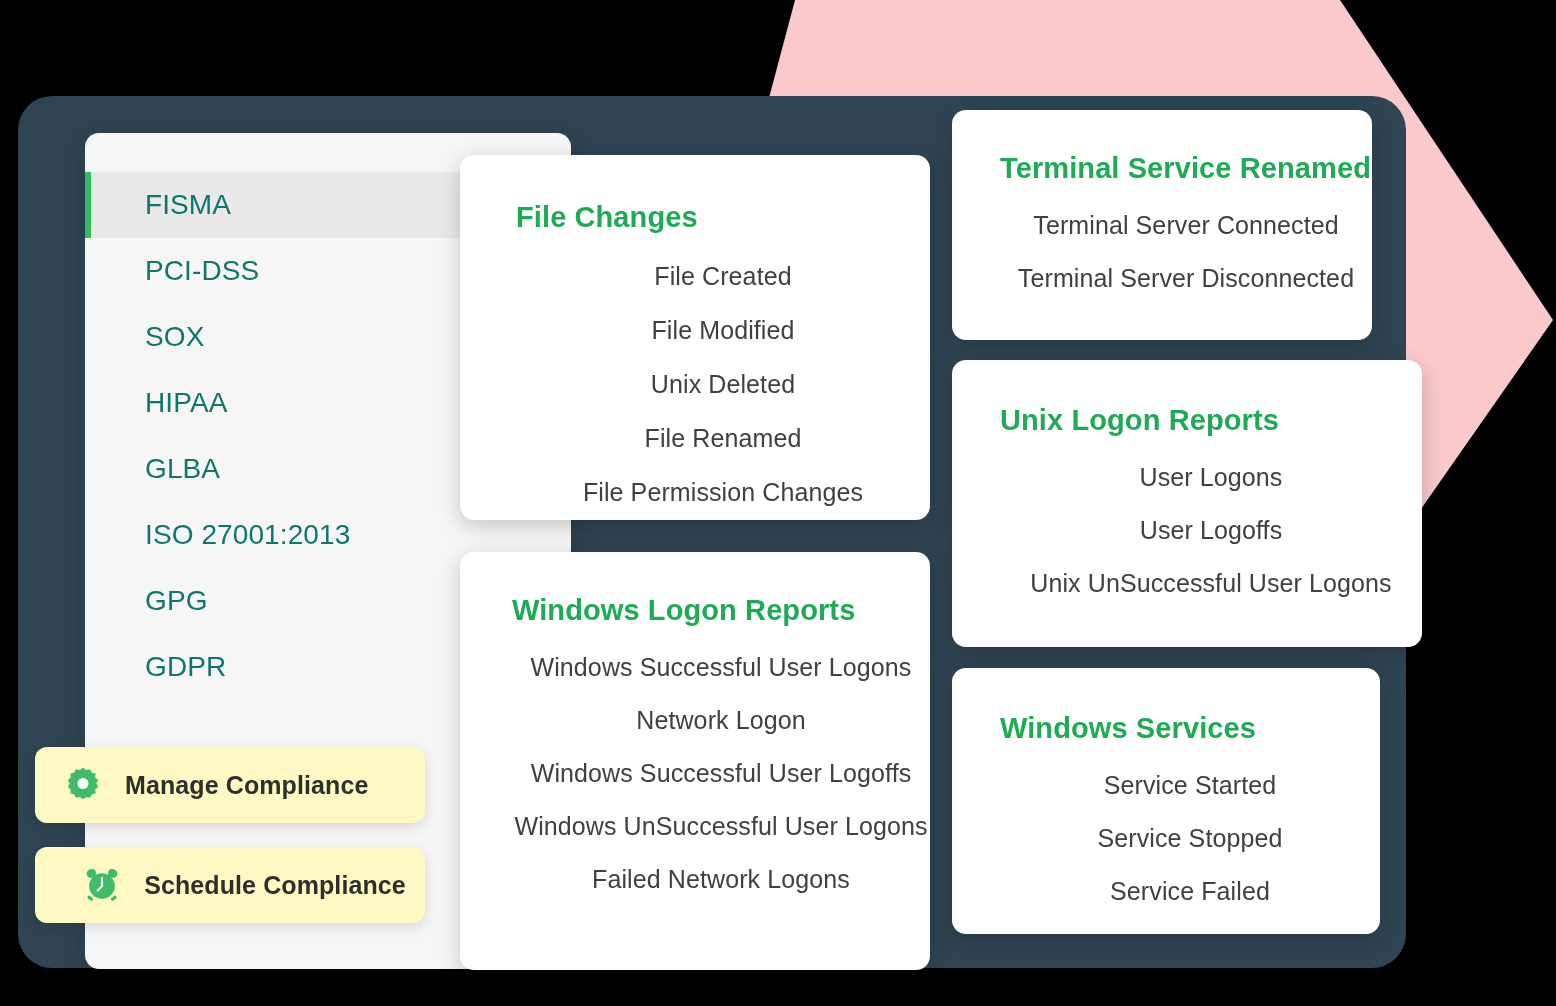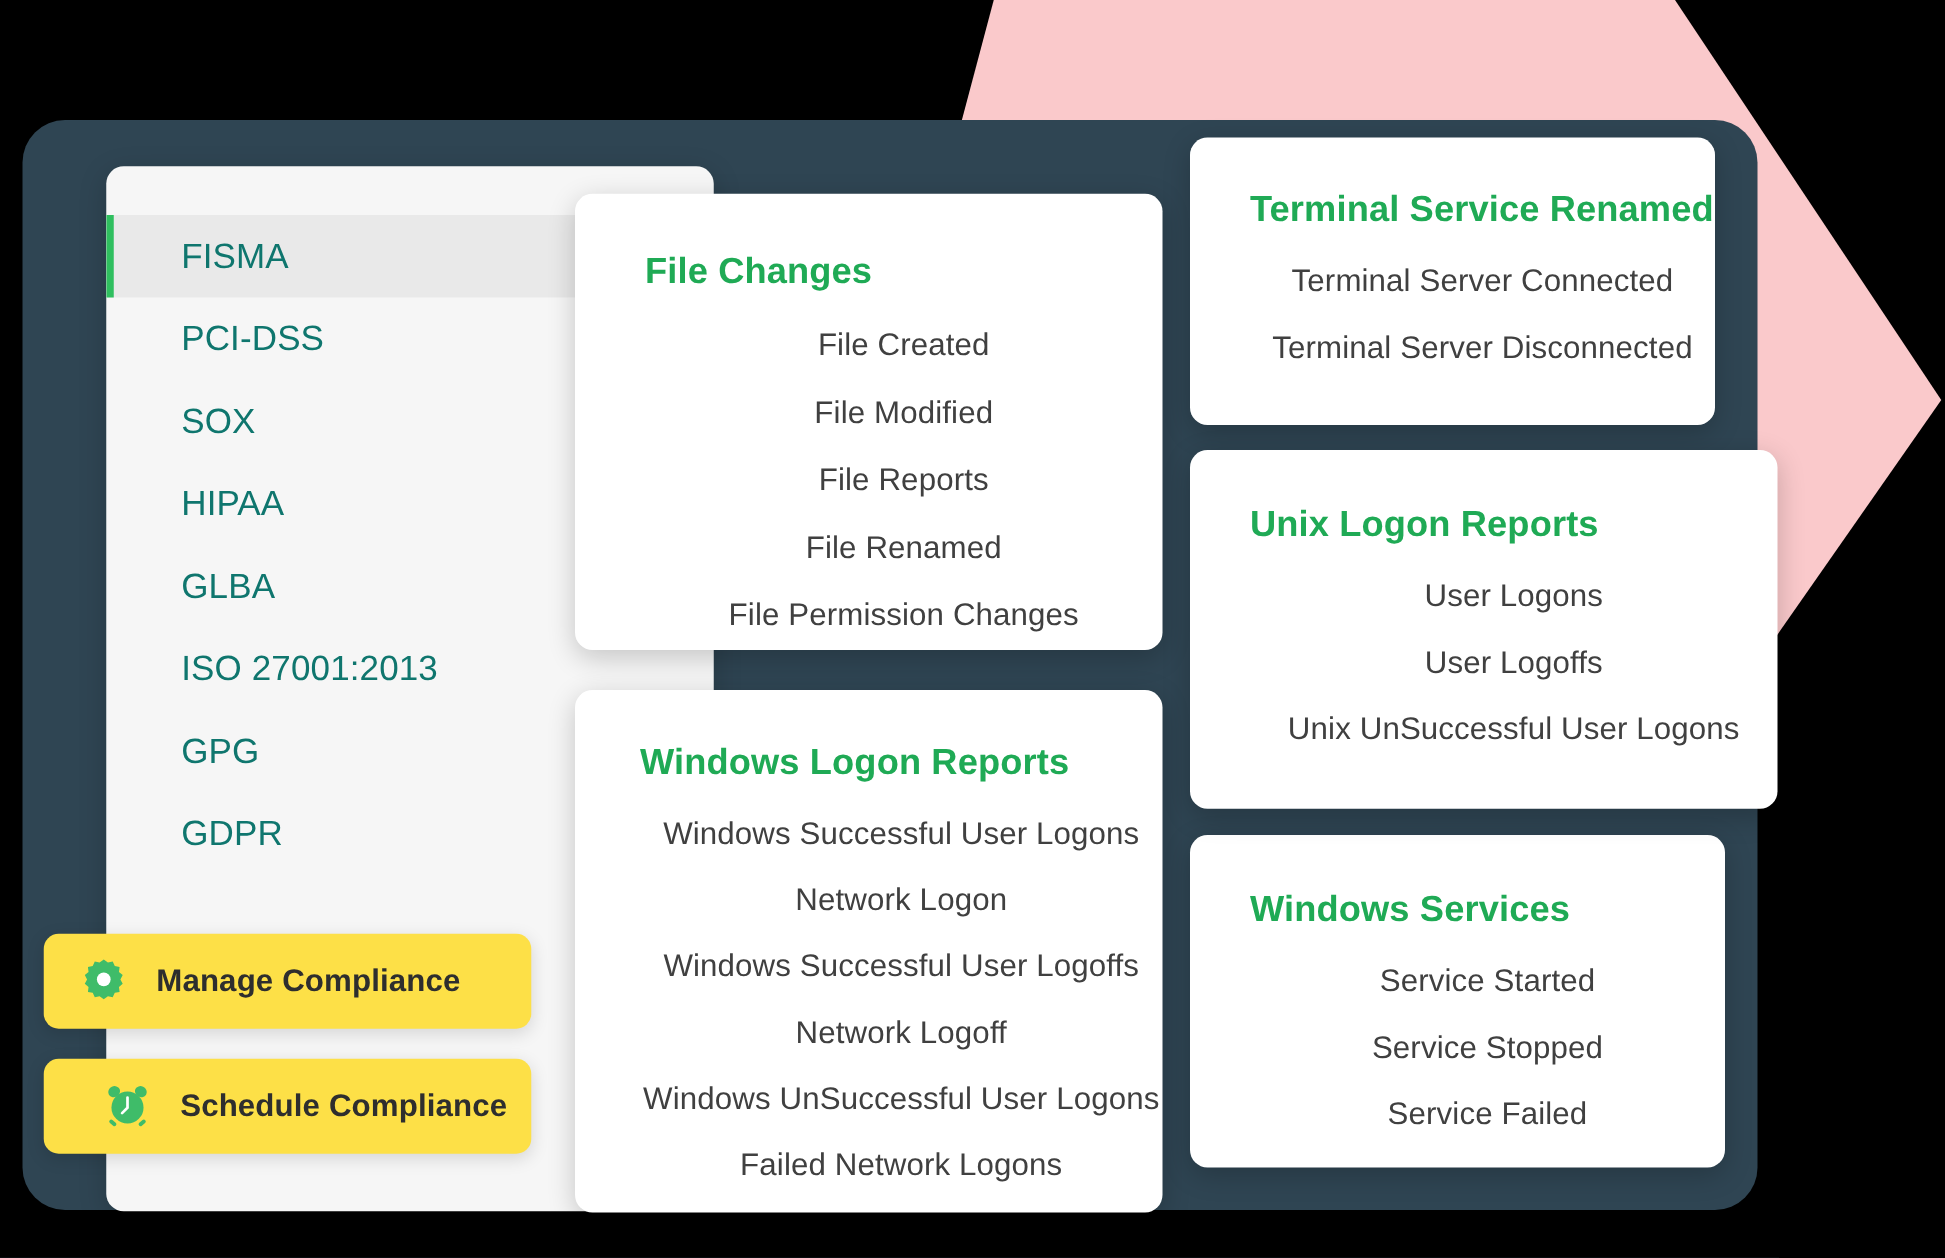--- a/index.html
+++ b/index.html
@@ -70,21 +70,21 @@
     width: 6px;
     background: #2fbf5f;
   }
 
   
   .action-btn {
     position: absolute;
     left: 35px;
     width: 390px;
     height: 76px;
-    background: #fde047;
+    background: #fef9c3;
     border-radius: 12px;
     box-shadow: 0 4px 14px rgba(0,0,0,0.13);
     display: flex;
     align-items: center;
     padding-left: 28px;
     box-sizing: border-box;
   }
   .action-btn .ico {
     width: 40px; height: 40px;
     flex: 0 0 40px;
@@ -229,31 +229,30 @@
         <path d="M12 7.8 L12 12.7 L9.4 15.3" stroke="#ffffff" stroke-width="1.3" fill="none" stroke-linecap="round"></path>
       </svg>
     </span>
     <span class="lbl">Schedule Compliance</span>
   </div>
 
   <div class="card" id="card-file-changes">
     <div class="card-title">File Changes</div>
     <div class="card-item">File Created</div>
     <div class="card-item">File Modified</div>
-    <div class="card-item">File Reports</div>
+    <div class="card-item">Unix Deleted</div>
     <div class="card-item">File Renamed</div>
     <div class="card-item">File Permission Changes</div>
   </div>
 
   <div class="card" id="card-windows-logon">
     <div class="card-title">Windows Logon Reports</div>
     <div class="card-item">Windows Successful User Logons</div>
     <div class="card-item">Network Logon</div>
     <div class="card-item">Windows Successful User Logoffs</div>
-    <div class="card-item">Network Logoff</div>
     <div class="card-item">Windows UnSuccessful User Logons</div>
     <div class="card-item">Failed Network Logons</div>
   </div>
 
   <div class="card" id="card-terminal">
     <div class="card-title">Terminal Service Renamed</div>
     <div class="card-item">Terminal Server Connected</div>
     <div class="card-item">Terminal Server Disconnected</div>
   </div>
 

